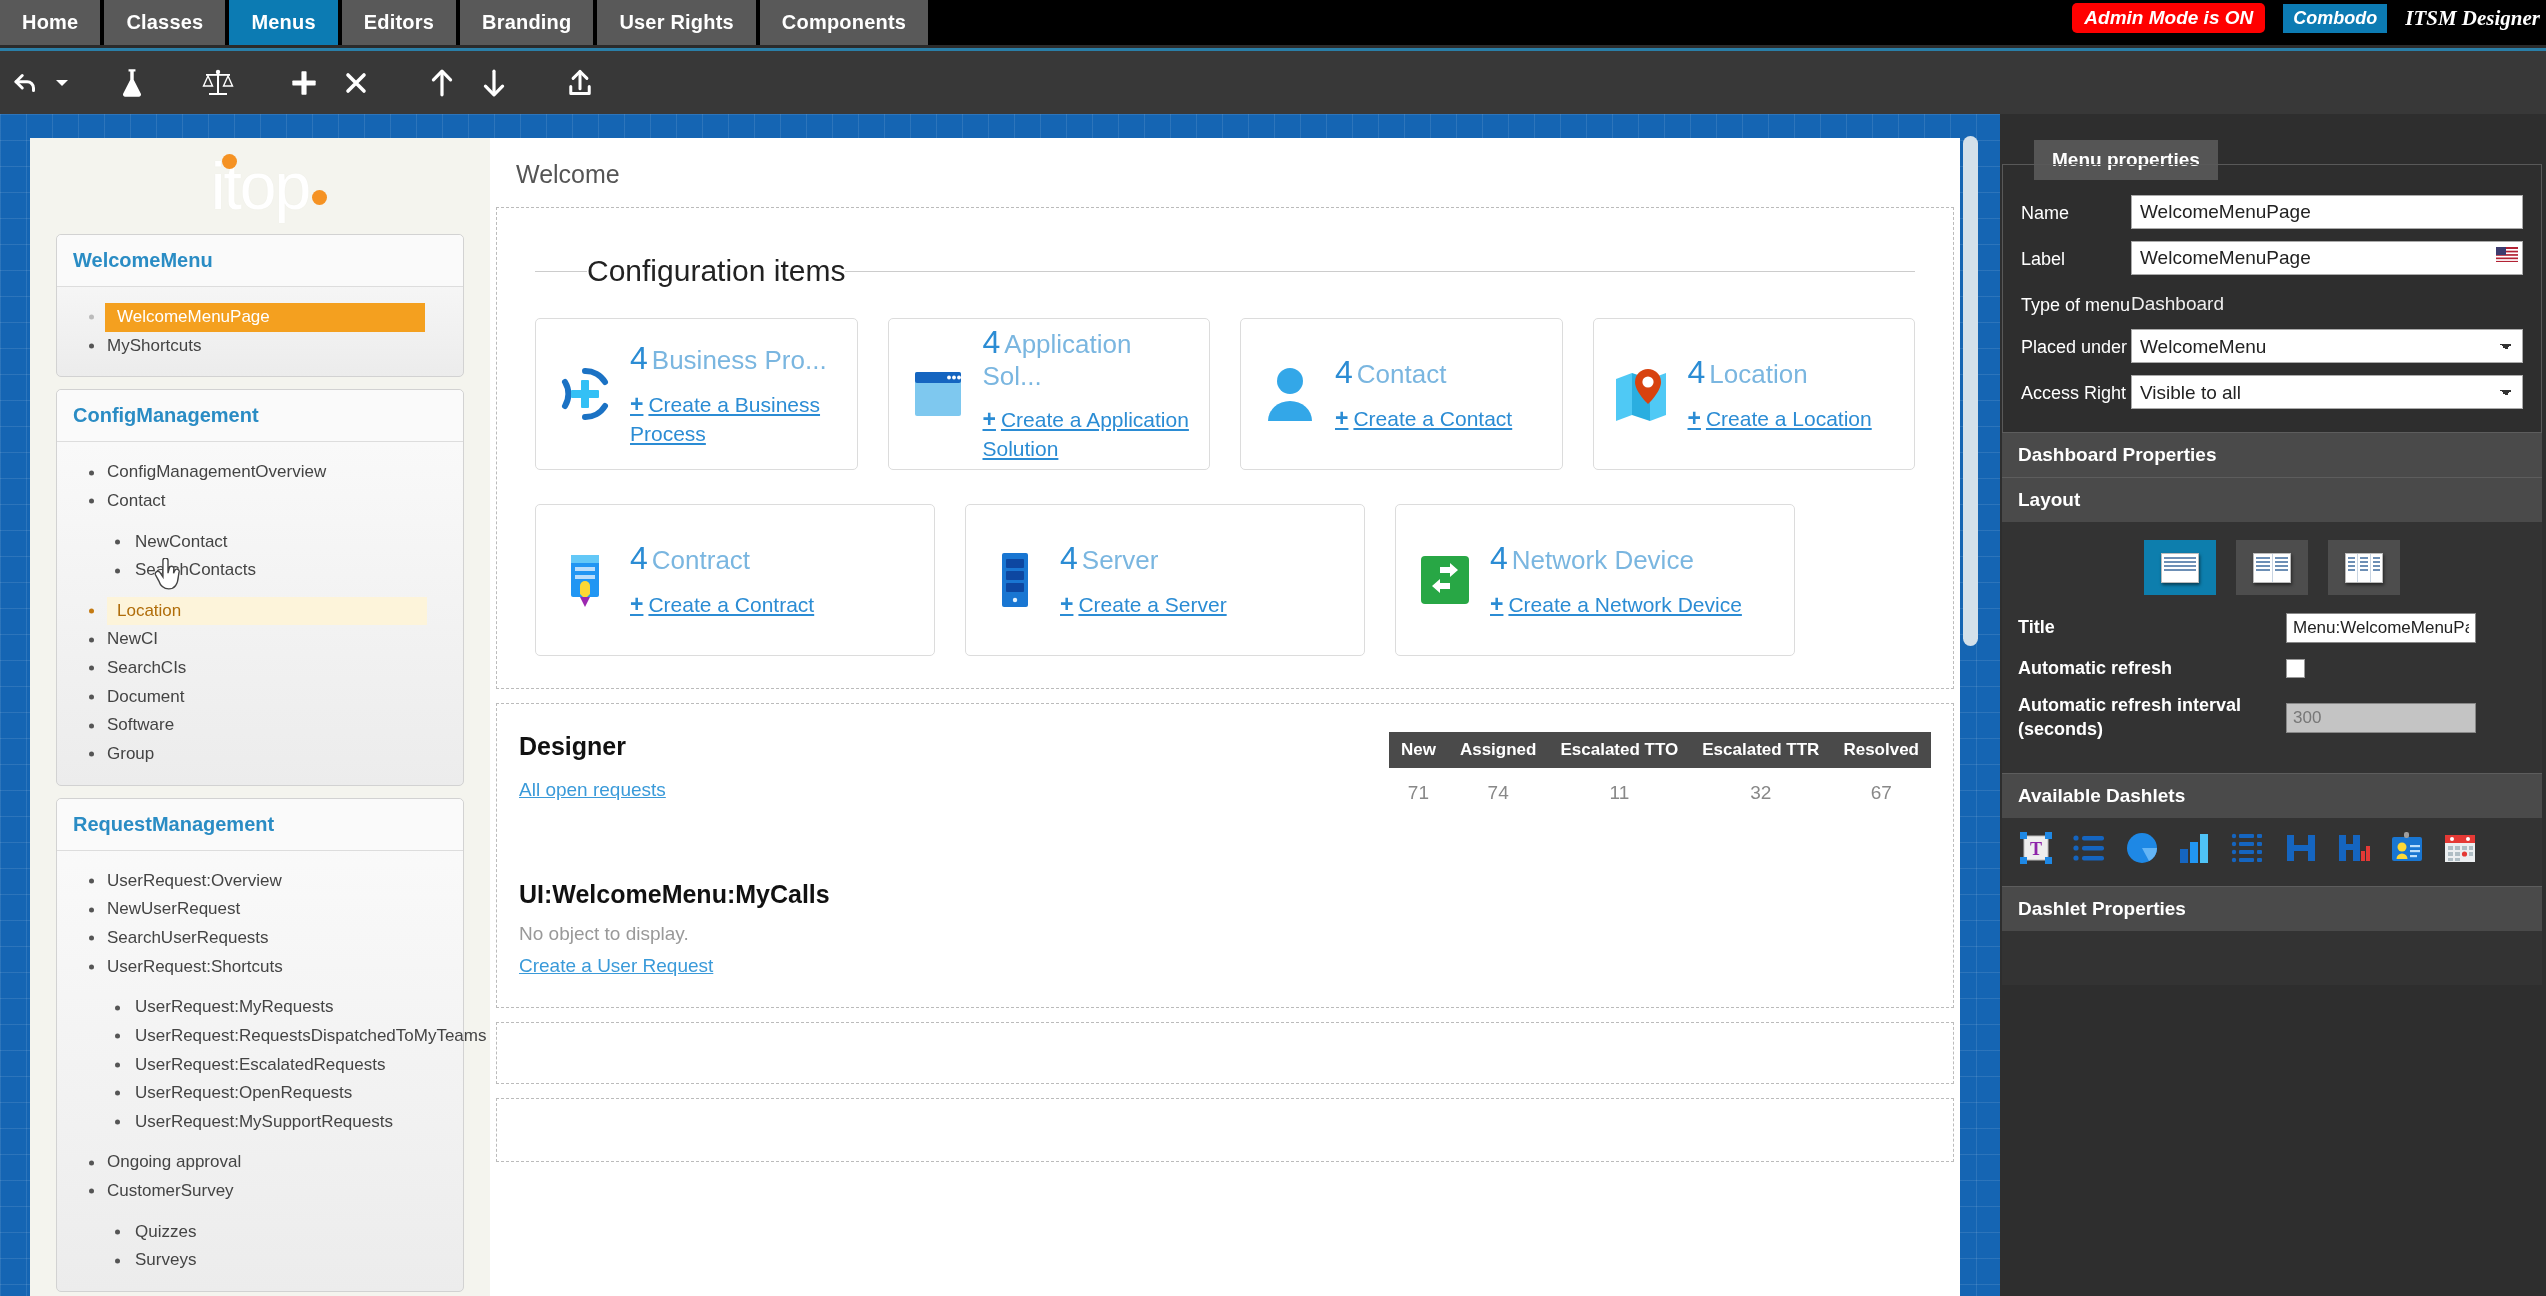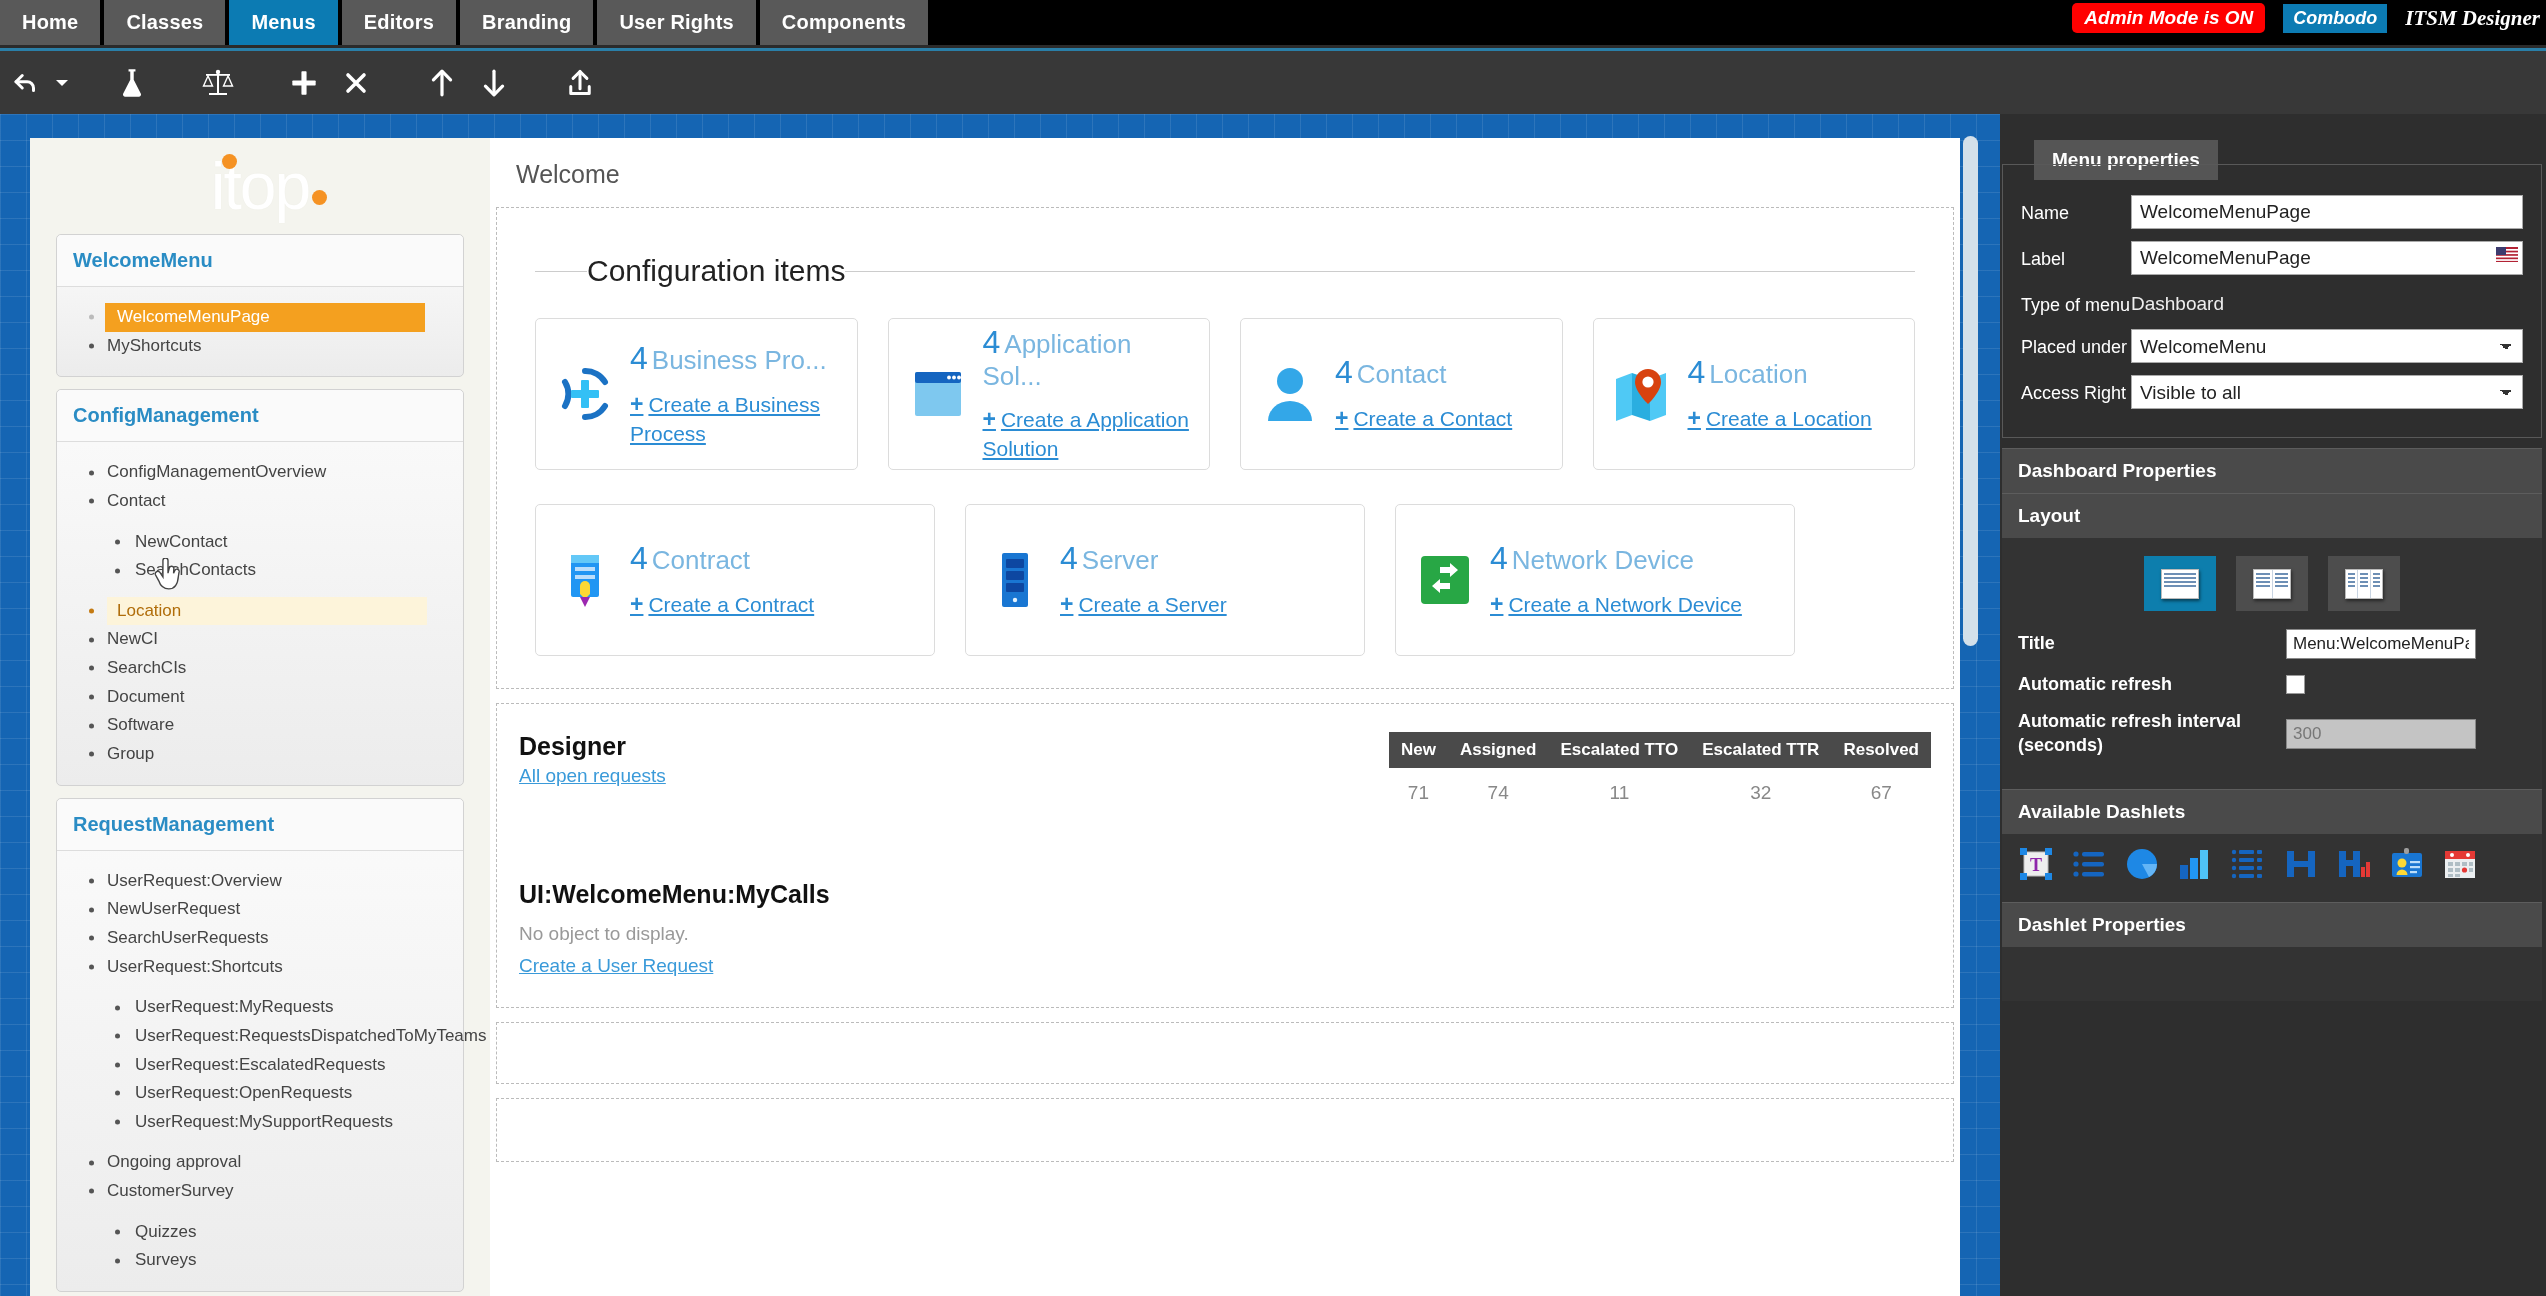--- a/index.html
+++ b/index.html
@@ -147,21 +147,21 @@
   .ci-label { font-size: 26px; color: #7ab6e0; font-weight: 300; }
   .ci-link { font-size: 21px; color: #2b8cd4; margin-top: 12px;
     display: block; line-height: 1.35; }
   .ci-link .pl { font-weight: bold; font-size: 23px; margin-right: 5px; }
 
   
   .hd-band { border: 1px dashed #bbb; margin: 0 6px 14px 6px;
     padding: 28px 22px 30px 22px; display: block; }
   .hd-flex { display: flex; justify-content: space-between; align-items: flex-start; }
   .hd-title { font-size: 25px; font-weight: bold; color: #111; }
-  .hd-link { font-size: 19px; color: #3a9ad9; display: block; margin-top: 4px; }
+  .hd-link { font-size: 19px; color: #3a9ad9; display: block; margin-top: 18px; }
   .hd-table { border-collapse: collapse; }
   .hd-table th {
     background: #4a4a4a; color: #fff; font-size: 17px; font-weight: bold;
     padding: 8px 12px; white-space: nowrap;
   }
   .hd-table td {
     color: #888; font-size: 19px; padding: 14px 12px; text-align: center;
   }
   .mycalls { margin-top: 62px; }
   .mycalls-title { font-size: 25px; font-weight: bold; color: #111; }
@@ -607,21 +607,21 @@
     <div class="prop-row">
       <div class="prop-label">Access Right</div>
       <div class="prop-val">
         <select class="selectbox">
           <option id="opt-access">Visible to all</option>
         </select>
       </div>
     </div>
   </div>
 
-  <div style="position:absolute; top:334px; left:2px; width:540px;">
+  <div style="position:absolute; top:318px; left:2px; width:540px;">
     <div class="rsect-head">Dashboard Properties</div>
     <div class="rsect-head">Layout</div>
     <div class="rsect-body">
       <div class="layout-opts" id="layout-opts">
           <div class="layout-opt sel">
             <div class="lay-thumb">
               <div class="col">
                 <div class="lay-line"></div>
                 <div class="lay-line"></div>
                 <div class="lay-line"></div>

